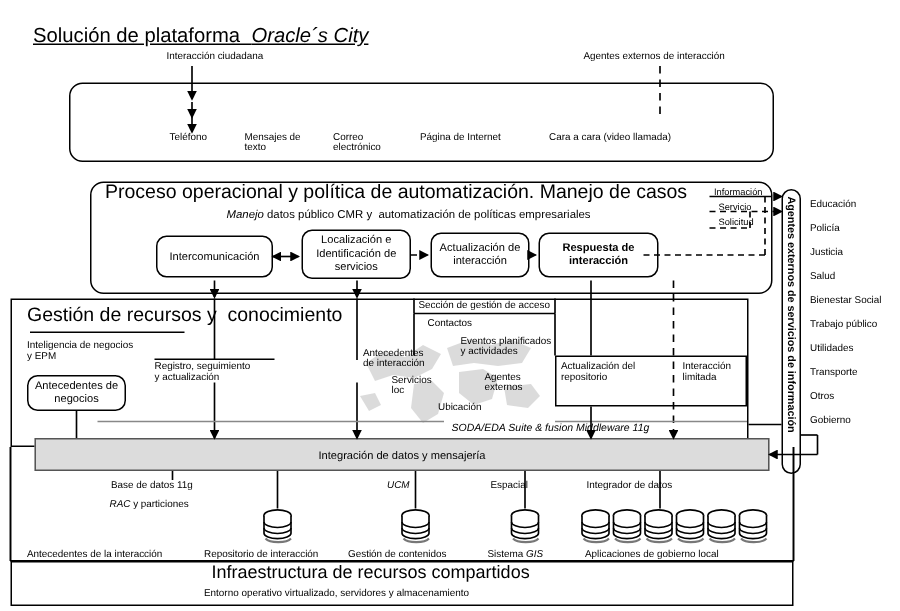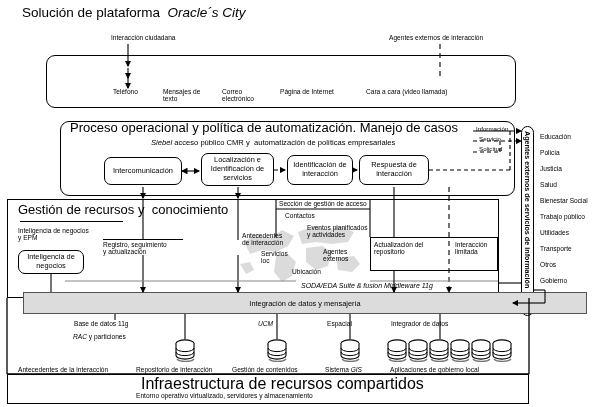--- a/index.html
+++ b/index.html
@@ -2,21 +2,21 @@
 <html><head>
 <meta charset="utf-8">
 <style>
   html,body{margin:0;padding:0;background:#ffffff;}
   body{width:600px;height:407px;position:relative;overflow:hidden;
        font-family:"Liberation Sans","DejaVu Sans",sans-serif;color:#000;}
   #diagram{position:absolute;left:0;top:0;width:600px;height:407px;}
   .txt{position:absolute;white-space:pre;line-height:1.12;}
 
   
-  .title-l1{font-size:13.5px;top:5px;left:22px;}
+  .title-l1{font-size:13.5px;top:16px;left:22px;text-decoration:underline;}
   .title-l2{font-size:13.5px;top:16px;left:22px;}
   .ital{font-style:italic;}
 
   
   .panel{position:absolute;border:1.3px solid #000;background:transparent;box-sizing:border-box;}
   .panel.round{border-radius:9px;}
 
   
   .node{position:absolute;border:1.3px solid #000;border-radius:7px;background:#fff;
         box-sizing:border-box;font-size:7.4px;line-height:1.2;text-align:center;
@@ -61,35 +61,35 @@
   <div class="txt lbl" style="top:88px;left:113px;">Teléfono</div>
   <div class="txt lbl" style="top:88px;left:163px;">Mensajes de
 texto</div>
   <div class="txt lbl" style="top:88px;left:222px;">Correo
 electrónico</div>
   <div class="txt lbl" style="top:88px;left:280px;">Página de Internet</div>
   <div class="txt lbl" style="top:88px;left:366px;">Cara a cara (video llamada)</div>
 
   <div class="panel round" style="left:60px;top:121px;width:455px;height:75px;"></div>
   <div class="txt h-big" style="top:121px;left:70px;">Proceso operacional y política de automatización. Manejo de casos</div>
-  <div class="txt h-mid" style="top:139px;left:151px;"><span class="ital">Siebel</span><span> acceso público CMR y  automatización de políticas empresariales</span></div>
+  <div class="txt h-mid" style="top:139px;left:151px;"><span class="ital">Manejo</span><span> datos público CMR y  automatización de políticas empresariales</span></div>
 
   <div class="node" style="left:104px;top:157px;width:78px;height:28px;">
       <span>Intercomunicación</span>
     </div>
   <div class="node" style="left:201px;top:153px;width:73px;height:33px;">
       <span>Localización e
 Identificación de
 servicios</span>
     </div>
   <div class="node" style="left:287px;top:155px;width:66px;height:30px;">
-      <span>Identificación
+      <span>Actualización
 de interacción</span>
     </div>
-  <div class="node" style="left:359px;top:155px;width:70px;height:30px;">
+  <div class="node" style="left:359px;top:155px;width:80px;height:30px;font-weight:bold;">
       <span>Respuesta de
 interacción</span>
     </div>
 
   <div class="txt lbl6" style="top:126px;left:476px;">Información</div>
   <div class="txt lbl6" style="top:136px;left:479px;">Servicio</div>
   <div class="txt lbl6" style="top:146px;left:479px;">Solicitud</div>
 
   <div class="vpanel" style="left:521px;top:126px;width:13px;height:190px;"></div>
   <div class="vtext" style="left:532px;top:131px;transform:rotate(90deg);">Agentes externos de servicios de información</div>
@@ -105,21 +105,21 @@
   <div class="agent-item" style="left:540px;top:261px;">Otros</div>
   <div class="agent-item" style="left:540px;top:277px;">Gobierno</div>
 
   <div class="panel" style="left:7px;top:199px;width:492px;height:99px;"></div>
   <div class="txt h-big" style="top:203px;left:18px;text-align:center;">Gestión de recursos y  conocimiento</div>
   <div class="underline-bar" style="left:20px;top:221px;width:103px;"></div>
 
   <div class="txt lbl" style="top:227px;left:18px;">Inteligencia de negocios
 y EPM</div>
   <div class="node" style="left:18px;top:250px;width:66px;height:24px;">
-      <span>Inteligencia de
+      <span>Antecedentes de
 negocios</span>
     </div>
 
   <div class="underline-bar" style="left:103px;top:239px;width:80px;"></div>
   <div class="txt lbl" style="top:241px;left:103px;">Registro, seguimiento
 y actualización</div>
 
   <div class="txt lbl" style="top:200px;left:279px;">Sección de gestión de acceso</div>
 
   <svg class="globe" style="left:236px;top:212px;" width="130" height="76" viewBox="0 0 130 76">
@@ -144,21 +144,21 @@
 loc</div>
   <div class="txt lbl" style="top:268px;left:292px;">Ubicación</div>
 
   <div class="panel" style="left:370px;top:237px;width:128px;height:34px;"></div>
   <div class="txt lbl" style="top:241px;left:374px;">Actualización del
 repositorio</div>
   <div class="txt lbl" style="top:241px;left:455px;">Interacción
 limitada</div>
 
   <div class="txt lbl7 ital" style="top:282px;left:301px;">SODA/EDA Suite &amp; fusion Middleware 11g</div>
-  <div class="graybar" style="left:23px;top:292px;width:564px;height:22px;">
+  <div class="graybar" style="left:23px;top:292px;width:490px;height:22px;">
       <span>Integración de datos y mensajería</span>
     </div>
 
   <div class="txt lbl" style="top:320px;left:74px;">Base de datos 11g</div>
   <div class="txt lbl ital" style="top:320px;left:258px;">UCM</div>
   <div class="txt lbl" style="top:320px;left:327px;">Espacial</div>
   <div class="txt lbl" style="top:320px;left:391px;">Integrador de datos</div>
 
   <div class="txt lbl" style="top:333px;left:73px;"><span class="ital">RAC</span><span> y particiones</span></div>
 
@@ -238,21 +238,21 @@
           <path d="M2 4.5 v12 a9 3.6 0 0 0 18 0 v-12" fill="#fff" stroke="#000" stroke-width="1.1"></path>
           <path d="M2 9 a9 3.6 0 0 0 18 0" fill="none" stroke="#000" stroke-width="1"></path>
           <path d="M2 13 a9 3.6 0 0 0 18 0" fill="none" stroke="#000" stroke-width="1"></path>
           <path d="M3 20 a9 3.6 0 0 0 17 0" fill="none" stroke="#777" stroke-width="1.4"></path>
         </g>
       </g>
     </svg>
   </div>
 
   <div class="panel" style="left:7px;top:374px;width:522px;height:30px;"></div>
-  <div class="txt" style="top:375px;left:141px;font-size:16px;">Infraestructura de recursos compartidos</div>
+  <div class="txt" style="top:375px;left:141px;font-size:12px;">Infraestructura de recursos compartidos</div>
   <div class="txt lbl" style="top:392px;left:136px;">Entorno operativo virtualizado, servidores y almacenamiento</div>
 
   <svg class="lines">
     <defs>
       <marker id="ar" markerWidth="6" markerHeight="6" refX="5" refY="3" orient="auto">
         <path d="M0,0 L6,3 L0,6 z" fill="#000"></path>
       </marker>
       <marker id="arL" markerWidth="6" markerHeight="6" refX="1" refY="3" orient="auto">
         <path d="M6,0 L0,3 L6,6 z" fill="#000"></path>
       </marker>

